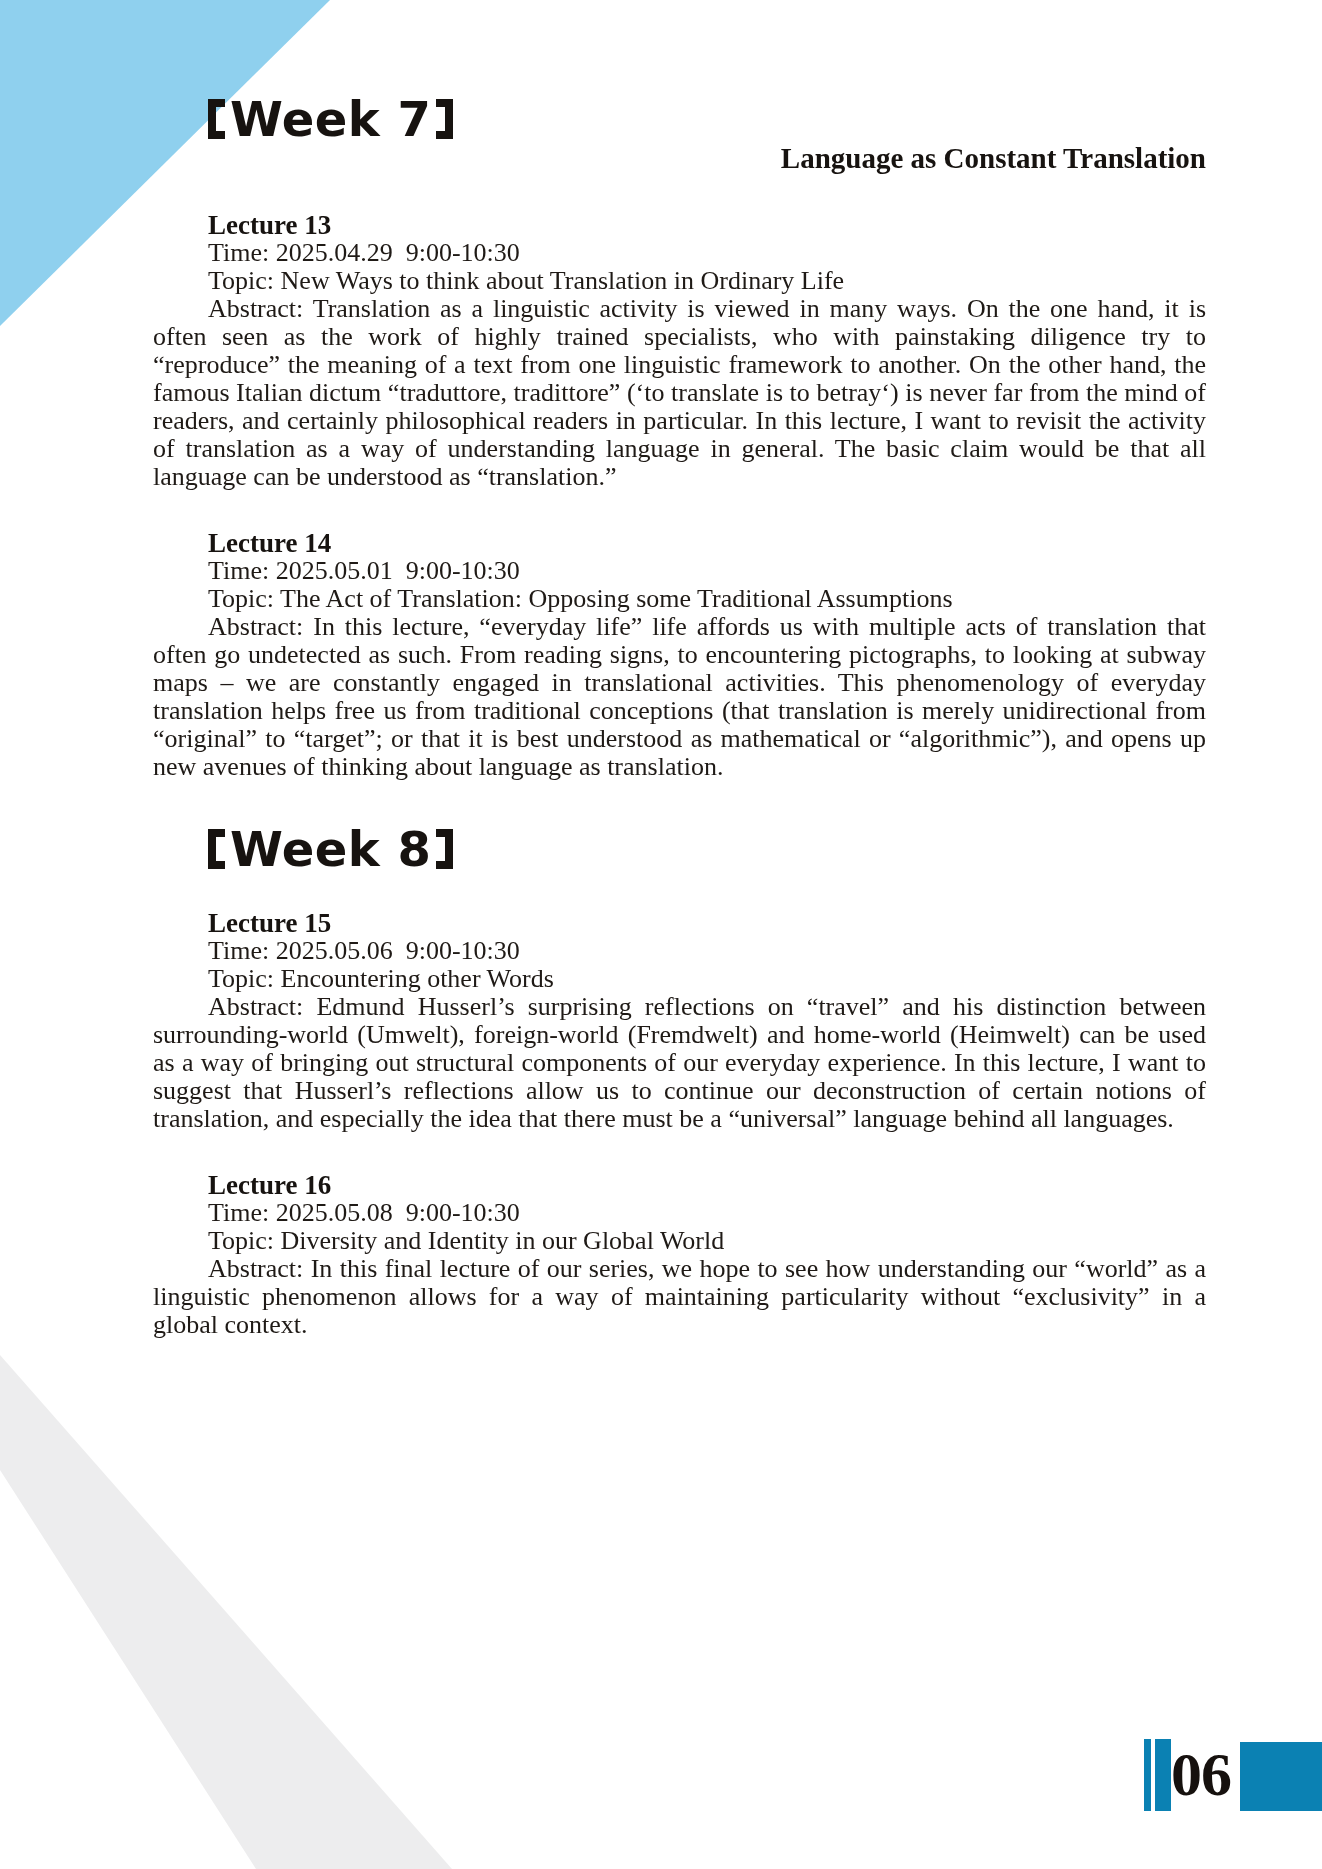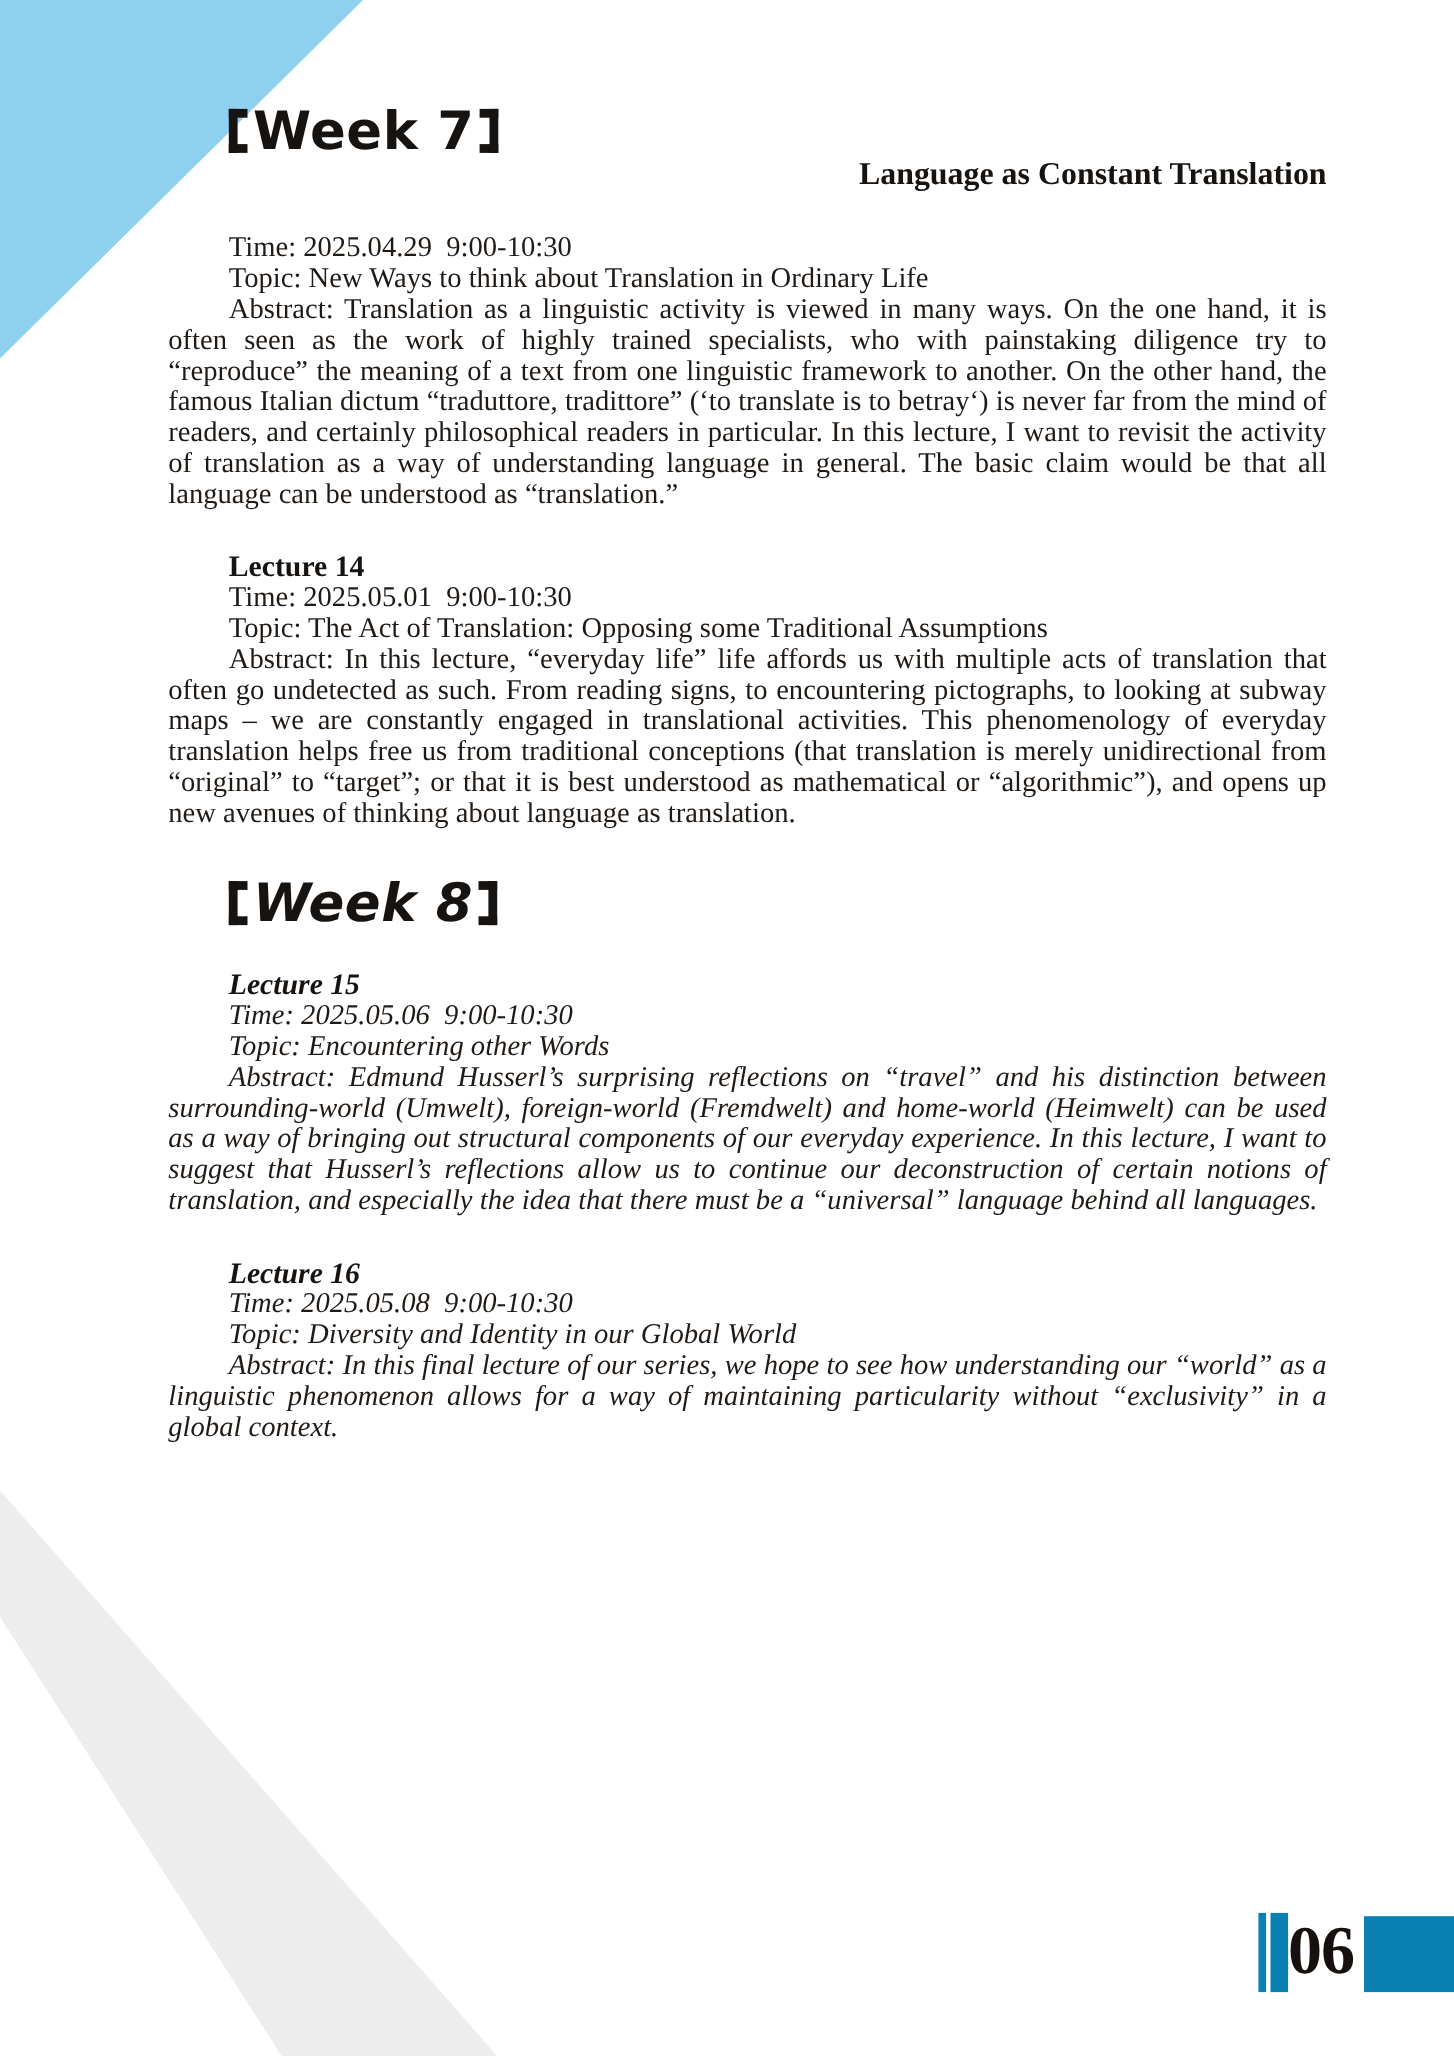--- a/index.html
+++ b/index.html
@@ -30,21 +30,21 @@
     pointer-events: none;
   }
 
   .content {
     position: absolute;
     left: 153px;
     top: 97px;
     width: 1053px;
   }
 
-  .week-section + .week-section { margin-top: 46px; font-style: italic; }
+  .week-section + .week-section { margin-top: 46px; }
 
   .week-heading {
     display: flex;
     align-items: center;
     margin: 0 0 2px 55px;
     font-family: "DejaVu Sans", sans-serif;
     font-weight: bold;
     font-size: 48px;
     line-height: 44px;
     color: #171310;
@@ -118,20 +118,21 @@
 
   <section class="week-section">
     <h1 class="week-heading">
       <span class="bkt bkt-open"></span>
       <span>Week 7</span>
       <span class="bkt bkt-close"></span>
     </h1>
     <h2 class="week-subtitle">Language as Constant Translation</h2>
 
     <div class="lecture">
+      <h3 class="lecture-title">Lecture 13</h3>
       <p class="meta-line"><span>Time:</span> <span class="v-time">2025.04.29  9:00-10:30</span></p>
       <p class="meta-line"><span>Topic:</span> <span>New Ways to think about Translation in Ordinary Life</span></p>
       <p class="abstract"><span>Abstract:</span> <span>Translation as a linguistic activity is viewed in many ways. On the one hand, it is often seen as the work of highly trained specialists, who with painstaking diligence try to “reproduce” the meaning of a text from one linguistic framework to another. On the other hand, the famous Italian dictum “traduttore, tradittore” (‘to translate is to betray‘) is never far from the mind of readers, and certainly philosophical readers in particular. In this lecture, I want to revisit the activity of translation as a way of understanding language in general. The basic claim would be that all language can be understood as “translation.”</span></p>
     </div>
 
     <div class="lecture">
       <h3 class="lecture-title">Lecture 14</h3>
       <p class="meta-line"><span>Time:</span> <span class="v-time">2025.05.01  9:00-10:30</span></p>
       <p class="meta-line"><span>Topic:</span> <span>The Act of Translation: Opposing some Traditional Assumptions</span></p>
       <p class="abstract"><span>Abstract:</span> <span>In this lecture, “everyday life” life affords us with multiple acts of translation that often go undetected as such. From reading signs, to encountering pictographs, to looking at subway maps – we are constantly engaged in translational activities. This phenomenology of everyday translation helps free us from traditional conceptions (that translation is merely unidirectional from “original” to “target”; or that it is best understood as mathematical or “algorithmic”), and opens up new avenues of thinking about language as translation.</span></p>

